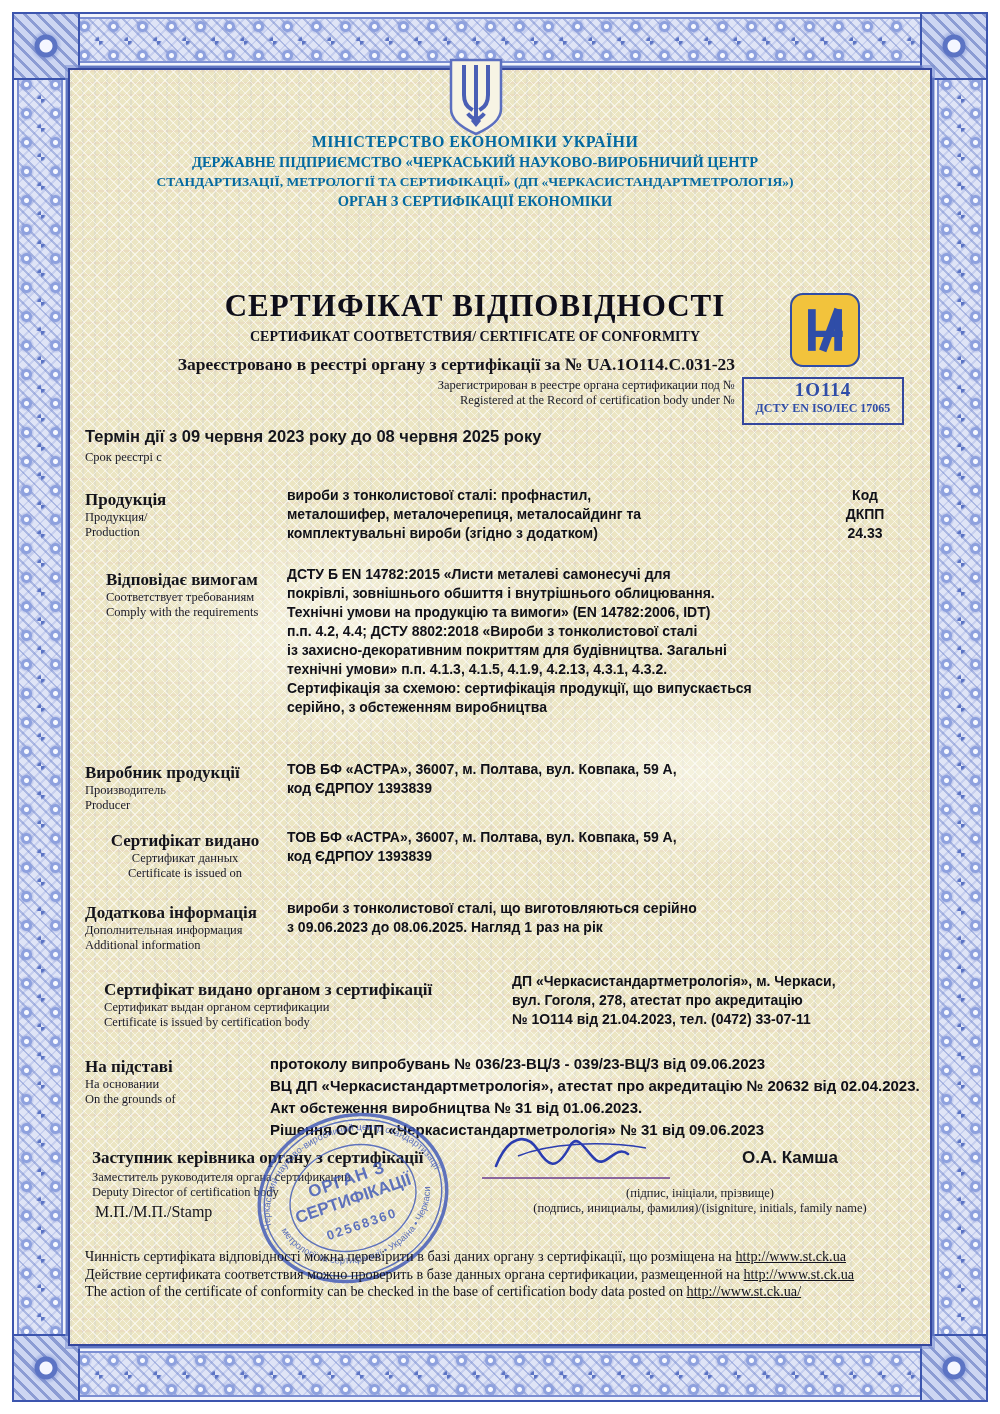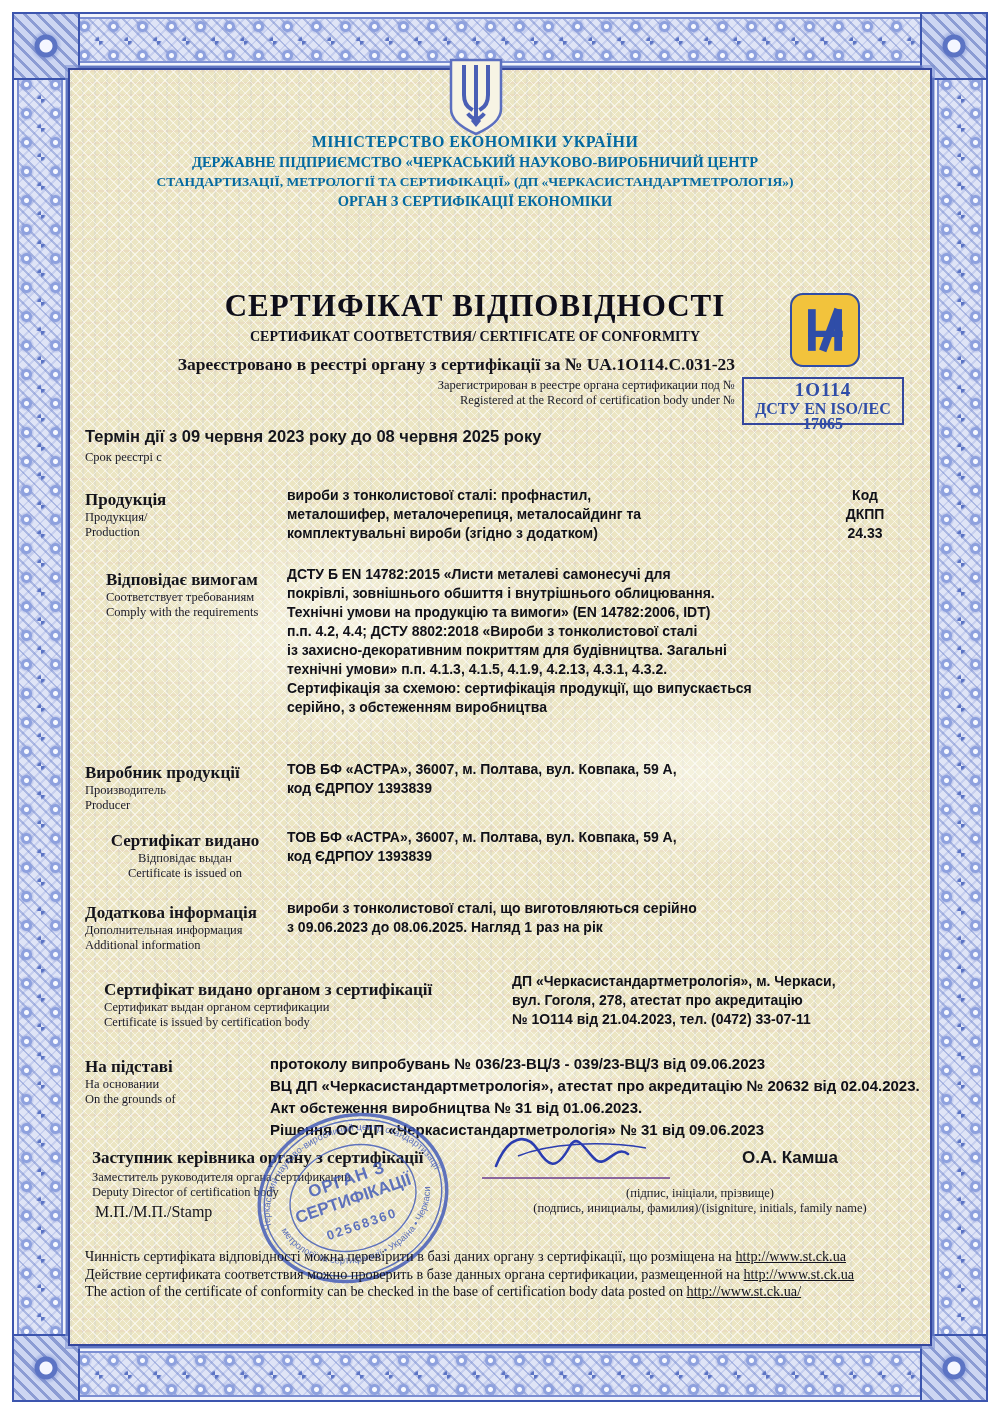--- a/index.html
+++ b/index.html
@@ -54,21 +54,21 @@
 
   .titleblk{left:90px;top:288px;width:770px;}
   .title-main{font-size:31px;font-weight:bold;letter-spacing:1px;color:#0e0e1a;}
   .title-sub{font-size:14px;font-weight:bold;margin-top:5px;color:#101020;}
 
   .naau{left:790px;top:293px;width:70px;height:74px;background:#f2c33c;border-radius:13px;
         box-shadow:inset 0 0 0 2px #2f4da8;display:flex;align-items:center;justify-content:center;}
   .accbox{left:742px;top:377px;width:158px;height:44px;border:2px solid #34479e;
           color:#2f4da8;text-align:center;font-weight:bold;}
   .accbox .c1{font-size:19px;line-height:22px;letter-spacing:1px;}
-  .accbox .c2{font-size:16px;line-height:15px;}
+  .accbox .c2{font-size:12px;line-height:15px;}
 
   .regblk{left:85px;top:354px;width:650px;text-align:right;}
   .reg1{font-size:17.5px;font-weight:bold;}
   .small{font-size:12.5px;line-height:14.5px;color:#1a1a28;}
 
   .valblk{left:85px;top:427px;}
   .val1{font-size:16.5px;font-weight:bold;font-family:"Liberation Sans",sans-serif;}
 
   .row-label .l1{font-size:17px;font-weight:bold;}
   .row-content{font-family:"Liberation Sans",sans-serif;font-weight:bold;font-size:14px;line-height:19px;color:#101018;}
@@ -181,21 +181,21 @@
   <div class="abs row-label" style="left:85px;top:763px;width:200px;">
     <div class="l1">Виробник продукції</div>
     <div class="small">Производитель</div>
     <div class="small">Producer</div>
   </div>
   <div class="abs row-content pre" style="left:287px;top:760px;width:600px;">ТОВ БФ «АСТРА», 36007, м. Полтава, вул. Ковпака, 59 А,
 код ЄДРПОУ 1393839</div>
 
   <div class="abs row-label" style="left:85px;top:831px;width:200px;text-align:center;">
     <div class="l1">Сертифікат видано</div>
-    <div class="small">Відповідає выдан</div>
+    <div class="small">Сертификат данных</div>
     <div class="small">Certificate is issued on</div>
   </div>
   <div class="abs row-content pre" style="left:287px;top:828px;width:600px;">ТОВ БФ «АСТРА», 36007, м. Полтава, вул. Ковпака, 59 А,
 код ЄДРПОУ 1393839</div>
 
   <div class="abs row-label" style="left:85px;top:903px;width:200px;">
     <div class="l1">Додаткова інформація</div>
     <div class="small">Дополнительная информация</div>
     <div class="small">Additional information</div>
   </div>

